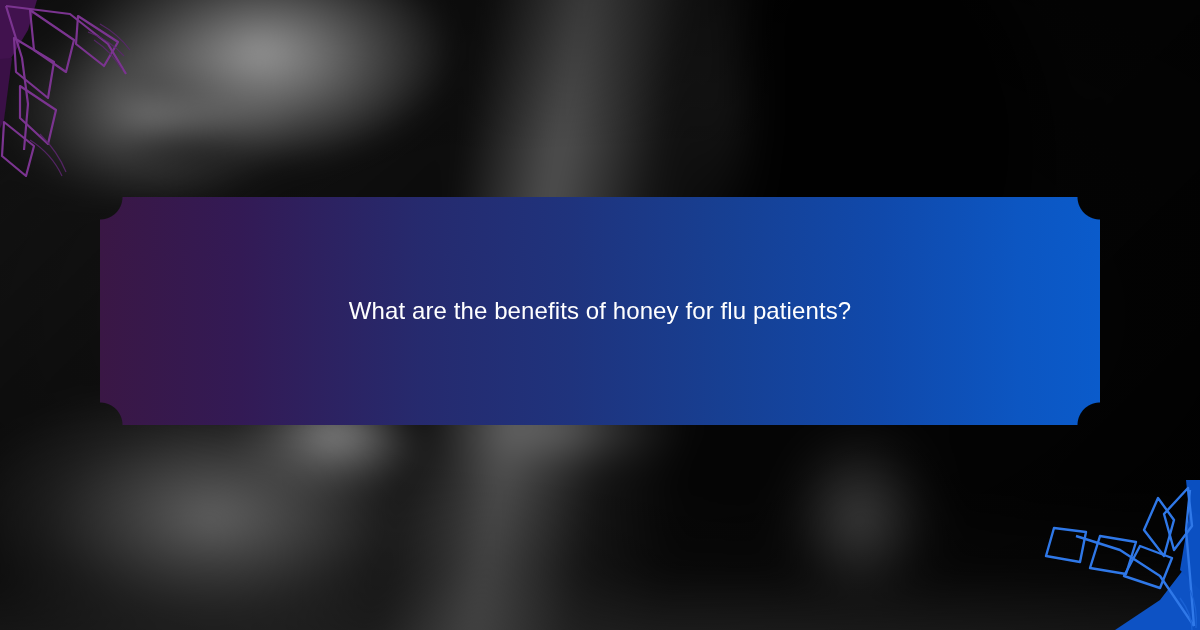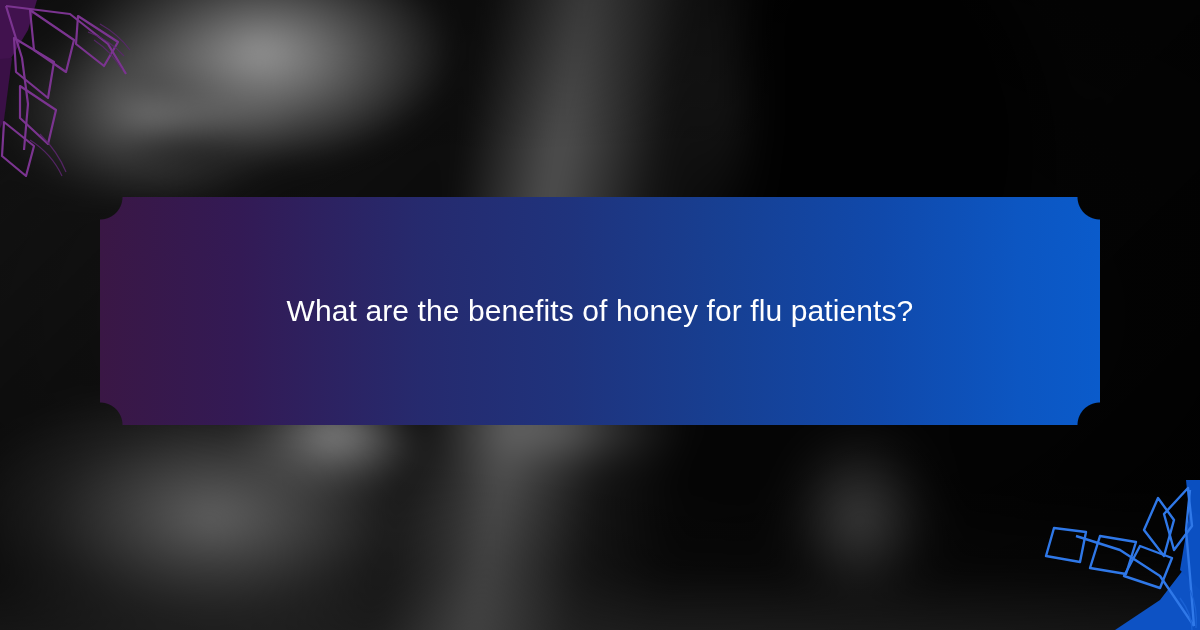--- a/index.html
+++ b/index.html
@@ -98,21 +98,21 @@
     -webkit-mask-composite: source-in;
     mask-image:
       radial-gradient(circle 22px at 0 0, transparent 0 22px, #000 23px),
       radial-gradient(circle 22px at 100% 0, transparent 0 22px, #000 23px),
       radial-gradient(circle 22px at 0 100%, transparent 0 22px, #000 23px),
       radial-gradient(circle 22px at 100% 100%, transparent 0 22px, #000 23px);
     mask-composite: intersect;
   }
   .quote-text {
     color: #ffffff;
-    font-size: 30px;
+    font-size: 24px;
     line-height: 1.52;
     text-align: center;
     font-weight: 400;
     letter-spacing: 0.1px;
     max-width: 700px;
   }
 </style>
 </head>
 <body>
 

